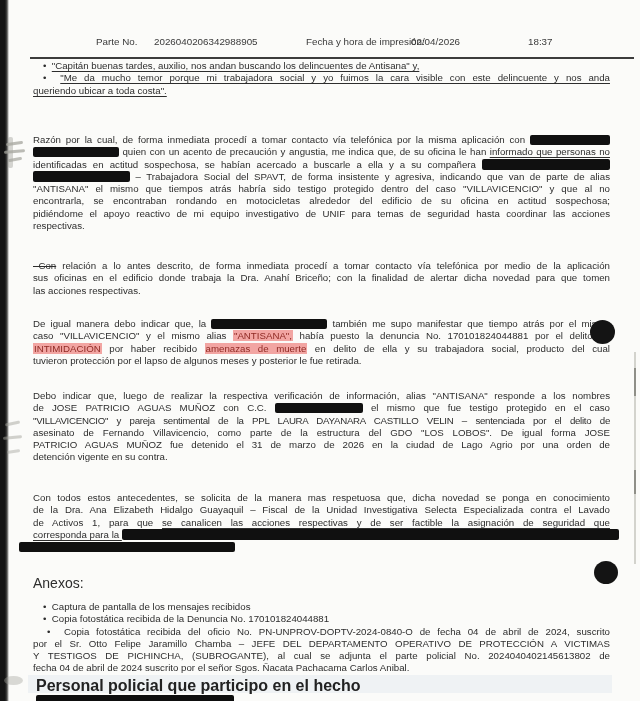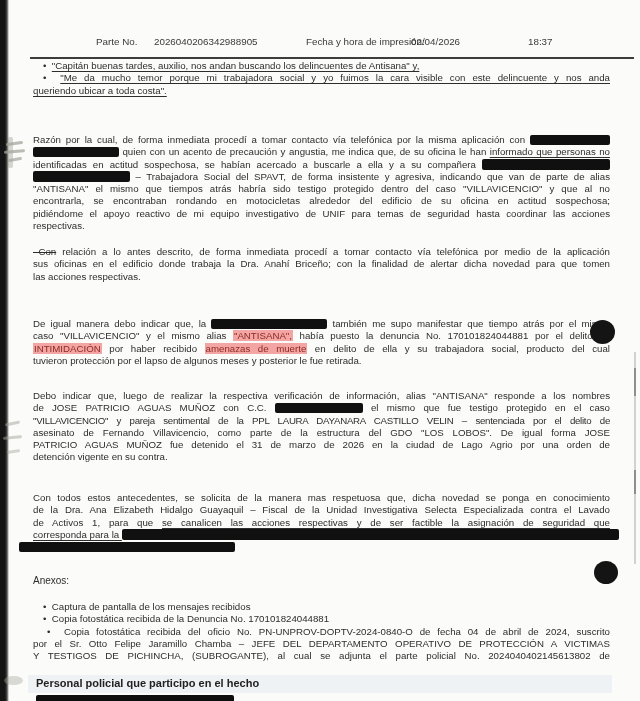--- a/index.html
+++ b/index.html
@@ -27,29 +27,29 @@
   .line-just{text-align:justify;text-align-last:justify;}
   .line-left{text-align:left;text-align-last:left;}
   .tight{letter-spacing:-0.28px;}
   .bar{display:inline-block;height:10.5px;background:var(--redaction,#101010);
     border-radius:2px;vertical-align:-2px;}
   .hl{background:var(--hl-bg,#f2a5a2);color:var(--hl-tx,#8f2a24);padding:0 1px;}
   .strike{text-decoration:line-through;}
   .ul{text-decoration:underline;text-underline-offset:1.5px;}
   #b-quotes{top:60px;}
   #b-p1{top:134px;}
-  #b-p2{top:246px;}
+  #b-p2{top:260px;}
   #b-p3{top:318px;}
   #b-p4{top:390px;}
   #b-p5{top:492px;}
   #b-annex-list{top:601px;}
-  .annex-label{position:absolute;top:575px;left:33px;font-size:10px;color:#2d2d2d;}
+  .annex-label{position:absolute;top:575px;left:33px;font-size:14px;color:#2d2d2d;}
   .footer-band{position:absolute;top:675px;left:28px;width:584px;height:18px;
     background:rgba(205,216,232,0.25);}
-  .footer-label{position:absolute;top:677px;left:36px;font-size:11px;font-weight:bold;color:#222;}
+  .footer-label{position:absolute;top:677px;left:36px;font-size:16px;font-weight:bold;color:#222;}
   .footer-bar{position:absolute;top:695px;left:36px;width:198px;height:8px;background:#0e0e0e;border-radius:2px 2px 0 0;}
   
   .dot{position:absolute;background:#141414;border-radius:50%;}
   .dot-1{left:590px;top:320px;width:25px;height:24px;}
   .dot-2{left:594px;top:561px;width:24px;height:23px;}
   
   .scanline{position:absolute;left:634px;top:352px;width:2px;height:212px;background:#c9c9c2;opacity:.8;}
   .scantick{position:absolute;background:#8f8f88;width:2px;}
   .tick-a{left:634px;top:368px;height:28px;}
   .tick-b{left:634px;top:470px;height:24px;}
@@ -121,20 +121,21 @@
       <div class="line line-left" style="margin-left: -14px;"><span class="bar" style="width: 216px;"></span></div>
     </div>
 
   <div class="annex-label">Anexos:</div>
   <div class="block" id="b-annex-list">
       <div class="line line-left" style="text-indent: 10px;"><span>•&nbsp; Captura de pantalla de los mensajes recibidos</span></div>
       <div class="line line-left" style="text-indent: 10px;"><span>•&nbsp; Copia fotostática recibida de la Denuncia No. 170101824044881</span></div>
       <div class="line line-just" style="text-indent: 14px;"><span>•&nbsp; Copia fotostática recibida del oficio No. PN-UNPROV-DOPTV-2024-0840-O de fecha 04 de abril de 2024, suscrito</span></div>
       <div class="line line-just"><span>por el Sr. Otto Felipe Jaramillo Chamba – JEFE DEL DEPARTAMENTO OPERATIVO DE PROTECCIÓN A VICTIMAS</span></div>
       <div class="line line-just"><span>Y TESTIGOS DE PICHINCHA, (SUBROGANTE), al cual se adjunta el parte policial No. 2024040402145613802 de</span></div>
+      <div class="line line-left"><span>fecha 04 de abril de 2024 suscrito por el señor Sgos. Ñacata Pachacama Carlos Anibal.</span></div>
     </div>
 
   <div class="dot dot-1"></div>
   <div class="dot dot-2"></div>
 
   <div class="footer-band"></div>
   <div class="footer-label">Personal policial que participo en el hecho</div>
   <div class="footer-bar"></div>
 
   <div class="scanline"></div>

